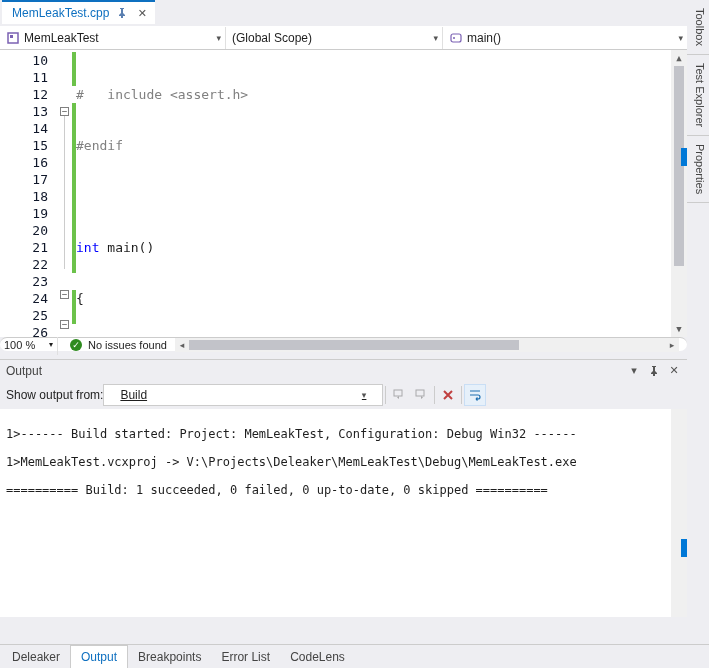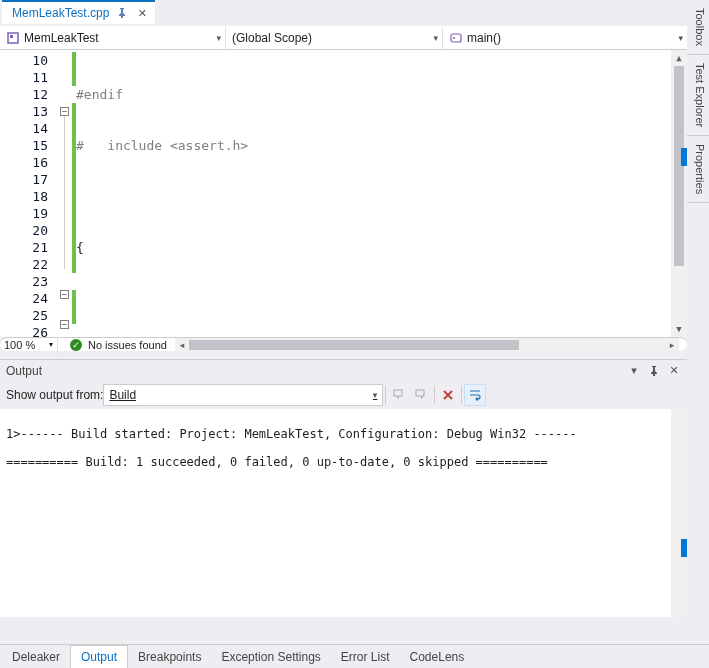--- a/index.html
+++ b/index.html
@@ -36,21 +36,21 @@
 .issues { display:flex; align-items:center; gap:6px; margin-left:12px; color:#1e1e1e; }
 .ok-icon { width:12px; height:12px; border-radius:50%; background:#2e8b1f; color:#fff; font-size:9px; text-align:center; line-height:12px; }
 .h-scroll { flex:1; margin:0 8px; height:14px; background:#f0f0f0; position:relative; }
 .h-scroll .thumb { position:absolute; top:2px; left:14px; height:10px; width:330px; background:#c2c3c9; }
 .h-scroll .ar { position:absolute; top:0; width:14px; height:14px; text-align:center; font-size:9px; color:#606060; line-height:14px; }
 .output-header { background:#eeeef2; height:22px; display:flex; align-items:center; justify-content:space-between; padding:0 6px; border-top:1px solid #ccc; margin-top:8px; }
 .output-header .title { color:#444; }
 .header-icons { display:flex; gap:6px; align-items:center; }
 .header-icons span { width:14px; height:14px; display:inline-flex; align-items:center; justify-content:center; color:#555; font-size:11px; }
 .output-toolbar { background:#eeeef2; height:28px; display:flex; align-items:center; padding:0 6px; }
-.out-select { background:#fff; border:1px solid #ccc; height:22px; width:280px; display:flex; align-items:center; justify-content:space-between; padding:0 5px;text-decoration:underline; }
+.out-select { background:#fff; border:1px solid #ccc; height:22px; width:280px; display:flex; align-items:center; justify-content:space-between; padding:0 16px;text-decoration:underline; }
 .out-select .chev { font-size:9px; color:#555; }
 .tool-sep { width:1px; height:18px; background:#ccc; margin:0 2px; }
 .tool-btn { width:22px; height:22px; display:inline-flex; align-items:center; justify-content:center; border:1px solid transparent; color:#555; }
 .tool-btn.active { border:1px solid #c9def5; background:#e6f0fa; }
 .tool-btn.disabled { opacity:.45; }
 .output-body { background:#fff; height:208px; font-family:Consolas,monospace; font-size:12px; padding:4px 6px; white-space:pre; position:relative; overflow:hidden; }
 .output-scroll { position:absolute; right:0; top:0; bottom:0; width:16px; background:#f0f0f0; }
 .bottom-tabs { position:absolute; left:0; right:0; bottom:0; height:24px; background:#eeeef2; display:flex; align-items:center; padding-left:2px; border-top:1px solid #ccc; }
 .bottom-tabs .btab { padding:4px 10px; color:#444; }
 .bottom-tabs .btab.active { background:#fff; border-left:1px solid #ccc; border-right:1px solid #ccc; border-top:1px solid #ccc; color:#0e70c0; margin-top:-1px; }
@@ -151,23 +151,24 @@
         <div class="chg"></div>
         <div class="chg"></div>
     <div class="chg"></div>
         <div class="chg"></div>
         <div></div>
     <div class="chg"></div>
         <div class="chg"></div>
         <div></div>
   </div>
   <div class="code-col">
+    <div><span class="k-pre">#   include &lt;assert.h&gt;</span></div>
     <div><span class="k-pre">#endif</span></div>
-    <div><span class="k-pre">#   include &lt;assert.h&gt;</span></div>
     <div></div>
+    <div><span class="k-blue">int</span><span> main()</span></div>
     <div>{</div>
     
     
     
     
     
     
     
     
     
@@ -241,34 +242,34 @@
   <div class="tool-sep"></div>
   <div class="tool-btn active">
         <svg width="14" height="14" viewBox="0 0 14 14">
           <path d="M2 3h10M2 7h8a2 2 0 010 4H8m0 0l1.5-1.5M8 11l1.5 1.5" stroke="#1f6fb0" fill="none" stroke-width="1.2"></path>
         </svg>
       </div>
 </div>
 
 <div class="output-body">
 <div>1&gt;------ Build started: Project: MemLeakTest, Configuration: Debug Win32 ------</div>
+<div>1&gt;MemLeakTest.vcxproj -&gt; V:\Projects\Deleaker\MemLeakTest\Debug\MemLeakTest.exe</div>
 <div>========== Build: 1 succeeded, 0 failed, 0 up-to-date, 0 skipped ==========</div>
   <div class="output-scroll">
     <div class="blue-mark" style="top:130px"></div>
   </div>
 </div>
 
 </div>
 
 <div class="side-tabs">
   <div class="side-tab">Toolbox</div>
   <div class="side-tab">Test Explorer</div>
   <div class="side-tab">Properties</div>
 </div>
 
 <div class="bottom-tabs">
   <div class="btab">Deleaker</div>
   <div class="btab active">Output</div>
   <div class="btab">Breakpoints</div>
-  <div class="btab">Exception Settings</div>
   <div class="btab">Error List</div>
   <div class="btab">CodeLens</div>
 </div>
 
 </body></html>

